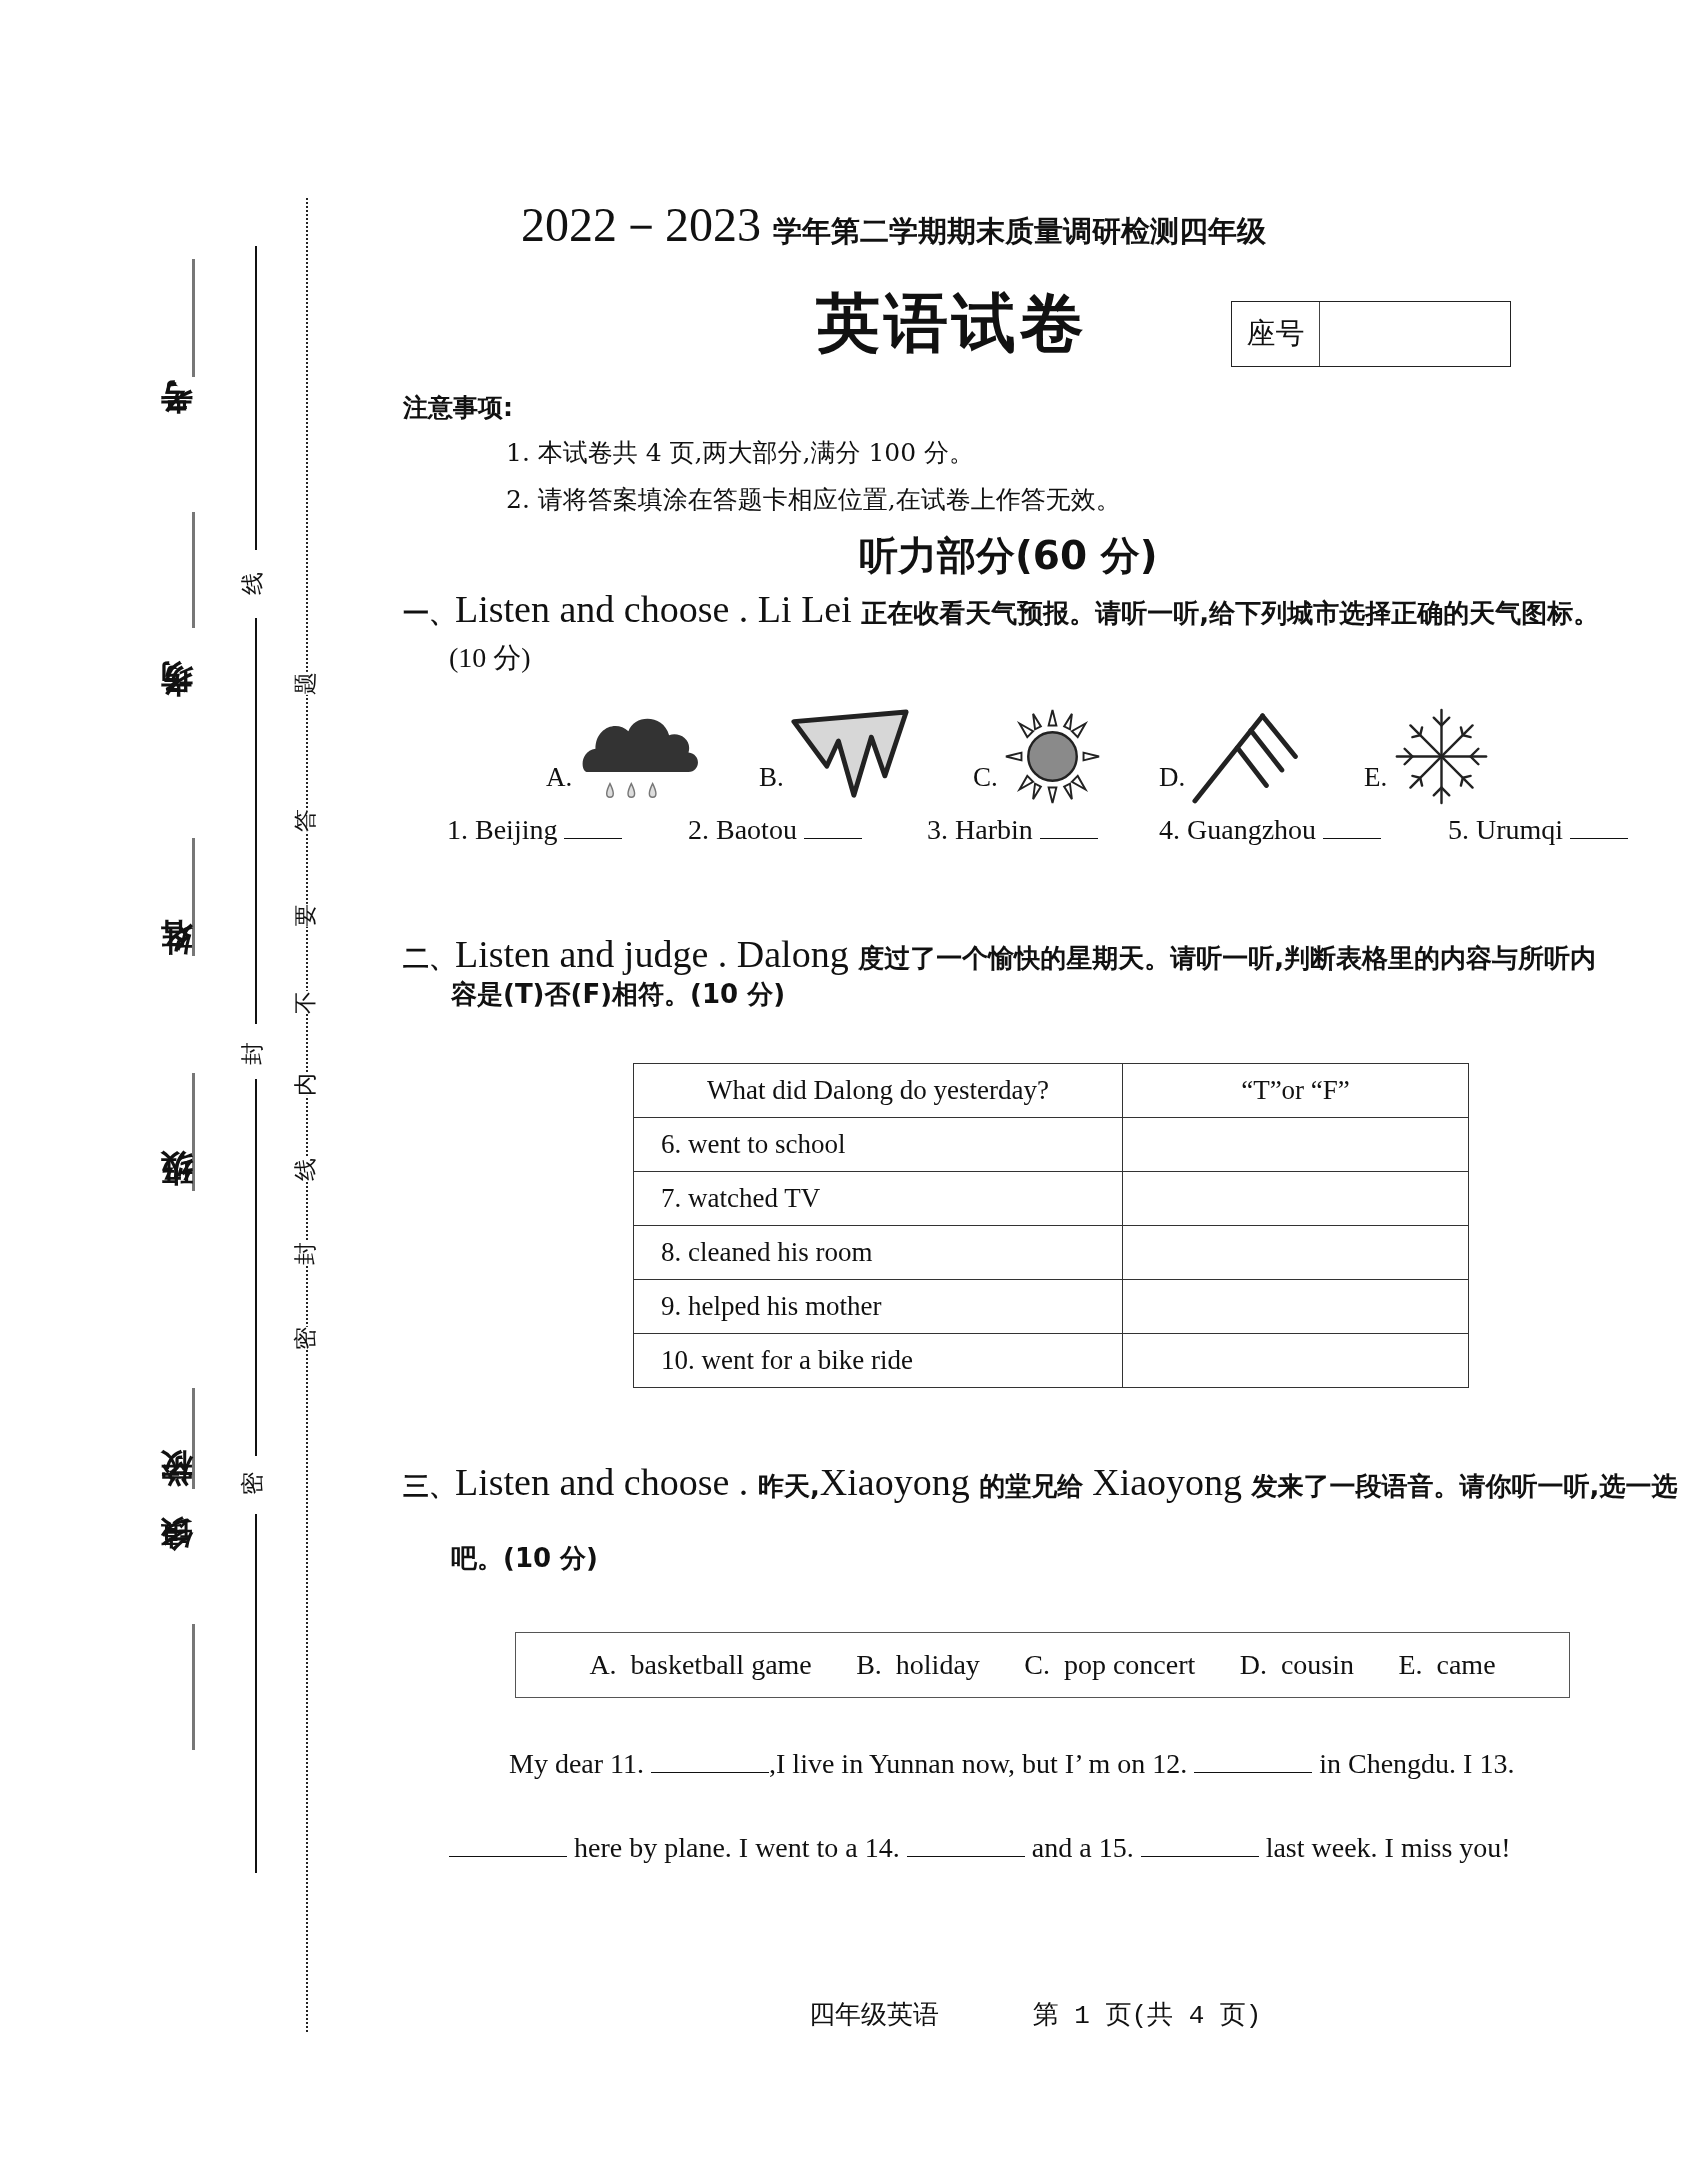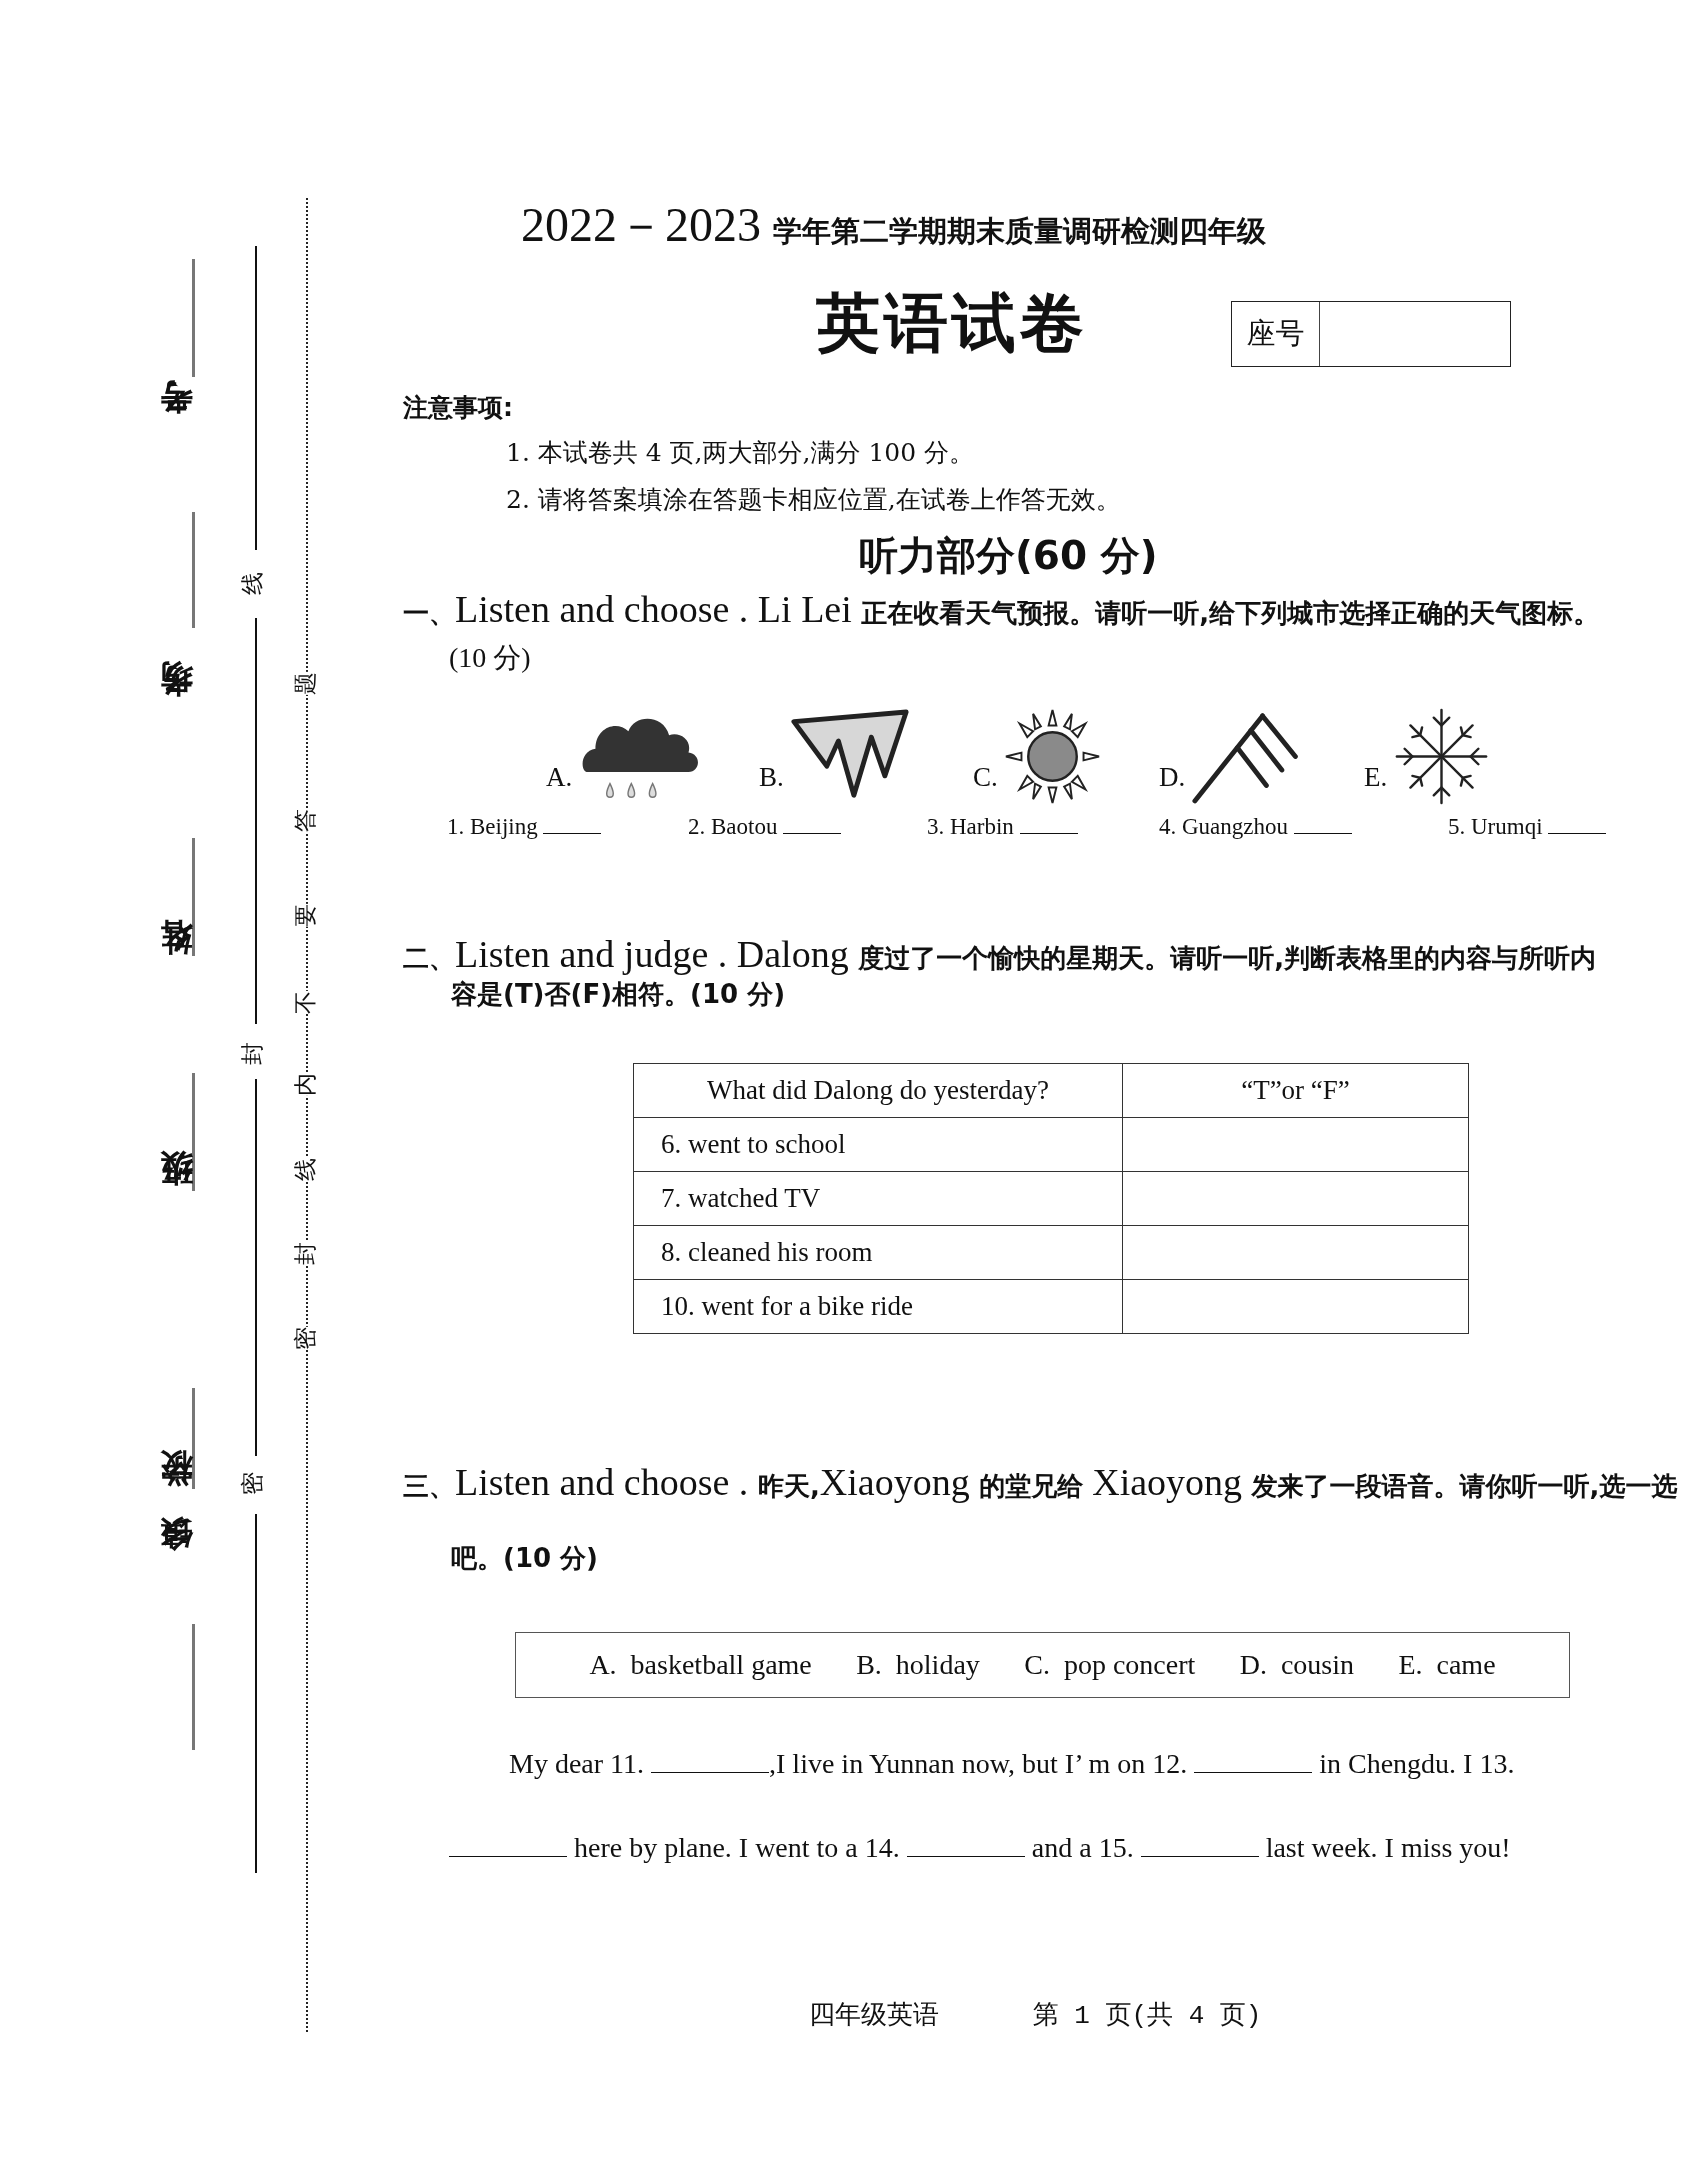--- a/index.html
+++ b/index.html
@@ -31,21 +31,21 @@
   .q-head .num { font-family: "DejaVu Sans", sans-serif; font-weight: bold; }
   .q-head .en { font-family: "Liberation Serif", serif; font-size: 38px; }
   .q-head .cn { font-family: "DejaVu Sans", sans-serif; font-weight: bold; }
   .q-cont { position: absolute; left: 451px; font-size: 26px; white-space: nowrap; }
   .q-cont .cn { font-family: "DejaVu Sans", sans-serif; font-weight: bold; }
   .q-cont .en { font-family: "Liberation Serif", serif; font-size: 28px; }
 
   
   .weather-opt { position: absolute; top: 708px; height: 97px; display: flex; align-items: flex-end; }
   .weather-opt .letter { font-family: "Liberation Serif", serif; font-size: 27px; margin-right: 5.8px; margin-bottom: 11.6px; }
-  .city { position: absolute; top: 814px; font-family: "Liberation Serif", serif; font-size: 23px; white-space: nowrap; }
+  .city { position: absolute; top: 814px; font-family: "Liberation Serif", serif; font-size: 28px; white-space: nowrap; }
   .blank { display: inline-block; border-bottom: 1.9px solid #111; vertical-align: baseline; height: 1px; }
 
   
   table.judge { position: absolute; left: 633px; top: 1063px; width: 836px; border-collapse: collapse; font-family: "Liberation Serif", serif; font-size: 27px; }
   table.judge td, table.judge th { border: 1.9px solid #333; height: 53px; padding: 0; }
   table.judge th { font-weight: normal; text-align: center; }
   table.judge td.item { padding-left: 27px; }
   table.judge .col1 { width: 488px; }
 
   
@@ -207,20 +207,24 @@
   </tr>
   <tr>
     <td class="item">7. watched TV</td>
     <td></td>
   </tr>
   <tr>
     <td class="item">8. cleaned his room</td>
     <td></td>
   </tr>
   <tr>
+    <td class="item">9. helped his mother</td>
+    <td></td>
+  </tr>
+  <tr>
     <td class="item">10. went for a bike ride</td>
     <td></td>
   </tr>
 </tbody>
   </table>
 
 <div class="q-head" style="top:1460px;">
   <span class="num">三、</span><span class="en">Listen and choose . </span><span class="cn">昨天,</span><span class="en">Xiaoyong </span><span class="cn">的堂兄给 </span><span class="en">Xiaoyong </span><span class="cn">发来了一段语音。请你听一听,选一选</span>
 </div>
 <div class="q-cont" style="top:1541px;"><span class="cn">吧。(10 分)</span></div>

